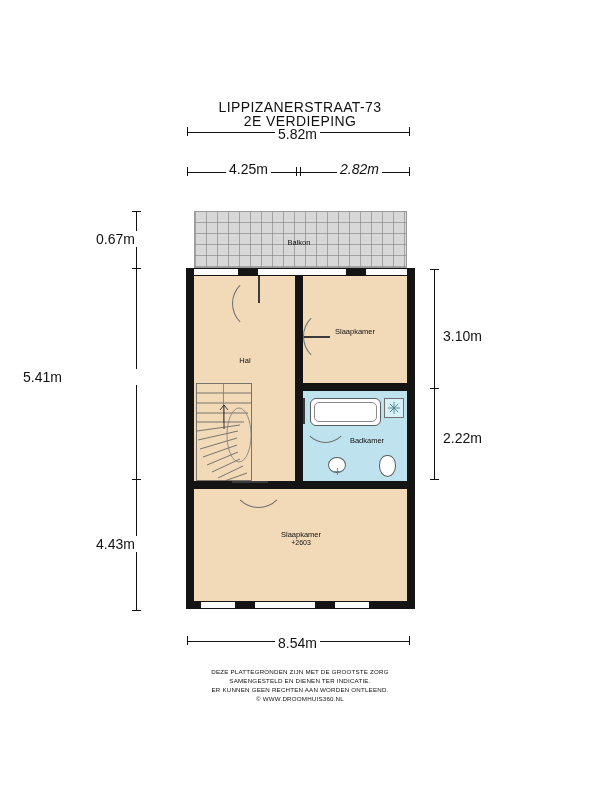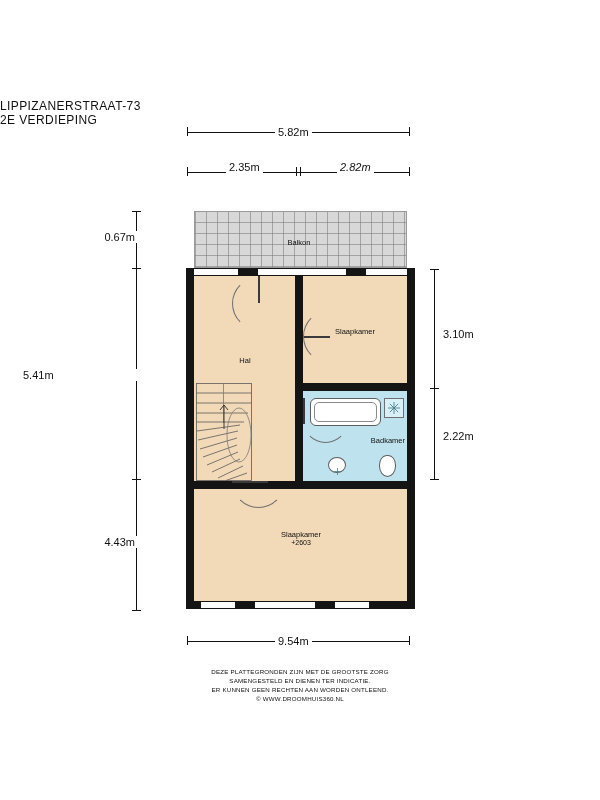--- a/index.html
+++ b/index.html
@@ -17,22 +17,22 @@
   }
   .plan {
     position: absolute;
     left: 0; top: 0;
     width: 600px; height: 800px;
   }
   
   .title {
     position: absolute;
     width: 100%;
-    text-align: left;
-    font-size: 12px;
+    text-align: center;
+    font-size: 14px;
     letter-spacing: 0.4px;
     color: #111;
   }
   #title-1 { top: 99px; }
   #title-2 { top: 113px; }
 
   
   .dim-h {
     position: absolute;
     height: 1px;
@@ -50,21 +50,21 @@
     background: #111;
   }
   .tick-h {
     position: absolute;
     height: 1px;
     width: 9px;
     background: #111;
   }
   .dim-label {
     position: absolute;
-    font-size: 11px;
+    font-size: 14px;
     color: #111;
     background: #fff;
     padding: 0 3px;
     white-space: nowrap;
   }
 
   
   .wall {
     position: absolute;
     background: #141414;
@@ -168,21 +168,21 @@
   <div class="dim-h" style="left:187px; top:132px; width:222px;"></div>
   <div class="tick-v" style="left:187px; top:127px;"></div>
   <div class="tick-v" style="left:409px; top:127px;"></div>
   <div class="dim-label" style="left:275px; top:126px;">5.82m</div>
 
   <div class="dim-h" style="left:187px; top:172px; width:222px;"></div>
   <div class="tick-v" style="left:187px; top:167px;"></div>
   <div class="tick-v" style="left:296px; top:167px;"></div>
   <div class="tick-v" style="left:300px; top:167px;"></div>
   <div class="tick-v" style="left:409px; top:167px;"></div>
-  <div class="dim-label" style="left:226px; top:161px;">2.35m</div>
+  <div class="dim-label" style="left:226px; top:161px;">4.25m</div>
   <div class="dim-label" style="left:337px; top:161px;font-style:italic;">2.82m</div>
 
   <div class="dim-v" style="left:136px; top:211px; height:399px;"></div>
   <div class="tick-h" style="left:132px; top:211px;"></div>
   <div class="tick-h" style="left:132px; top:268px;"></div>
   <div class="tick-h" style="left:132px; top:479px;"></div>
   <div class="tick-h" style="left:132px; top:610px;"></div>
   <div class="dim-label" style="left:20px; top:231px; width:112px; text-align:right;">0.67m</div>
   <div class="dim-label" style="left:20px; top:369px; width:112px; text-align:left;">5.41m</div>
   <div class="dim-label" style="left:20px; top:536px; width:112px; text-align:right;">4.43m</div>
@@ -190,21 +190,21 @@
   <div class="dim-v" style="left:434px; top:269px; height:210px;"></div>
   <div class="tick-h" style="left:430px; top:269px;"></div>
   <div class="tick-h" style="left:430px; top:388px;"></div>
   <div class="tick-h" style="left:430px; top:479px;"></div>
   <div class="dim-label" style="left:440px; top:328px;">3.10m</div>
   <div class="dim-label" style="left:440px; top:430px;">2.22m</div>
 
   <div class="dim-h" style="left:187px; top:641px; width:222px;"></div>
   <div class="tick-v" style="left:187px; top:636px;"></div>
   <div class="tick-v" style="left:409px; top:636px;"></div>
-  <div class="dim-label" style="left:275px; top:635px;">9.54m</div>
+  <div class="dim-label" style="left:275px; top:635px;">8.54m</div>
 
   <div class="balcony" style="left:194px; top:211px; width:213px; height:57px;"></div>
   <div class="room-label" style="left:249px; top:238px; width:100px;">Balkon</div>
 
   <div class="room" style="left:194px; top:276px; width:101px; height:205px;"></div>
 
   <div class="room" style="left:303px; top:276px; width:104px; height:107px;"></div>
 
   <div class="room-bath" style="left:303px; top:391px; width:104px; height:90px;"></div>
 
@@ -285,21 +285,21 @@
     <svg width="7" height="7" viewBox="0 0 7 7">
         <g stroke="#4c7f8e" stroke-width="0.8">
           <path d="M3.5 0 V7"></path>
           <path d="M0 3.5 H7"></path>
         </g>
       </svg>
   </div>
 
   <div class="room-label" style="left:195px; top:356px; width:100px;">Hal</div>
   <div class="room-label" style="left:305px; top:327px; width:100px;">Slaapkamer</div>
-  <div class="room-label" style="left:305px; top:436px; width:100px;text-align:right;">Badkamer</div>
+  <div class="room-label" style="left:317px; top:436px; width:100px;">Badkamer</div>
   <div class="room-label" style="left:251px; top:530px; width:100px;">
     <span>Slaapkamer</span>
     <span class="sub">+2603</span>
   </div>
 
   <div class="footer" style="top:668px;">DEZE PLATTEGRONDEN ZIJN MET DE GROOTSTE ZORG</div>
   <div class="footer" style="top:677px;">SAMENGESTELD EN DIENEN TER INDICATIE.</div>
   <div class="footer" style="top:686px;">ER KUNNEN GEEN RECHTEN AAN WORDEN ONTLEEND.</div>
   <div class="footer" style="top:695px;">© WWW.DROOMHUIS360.NL</div>
 

